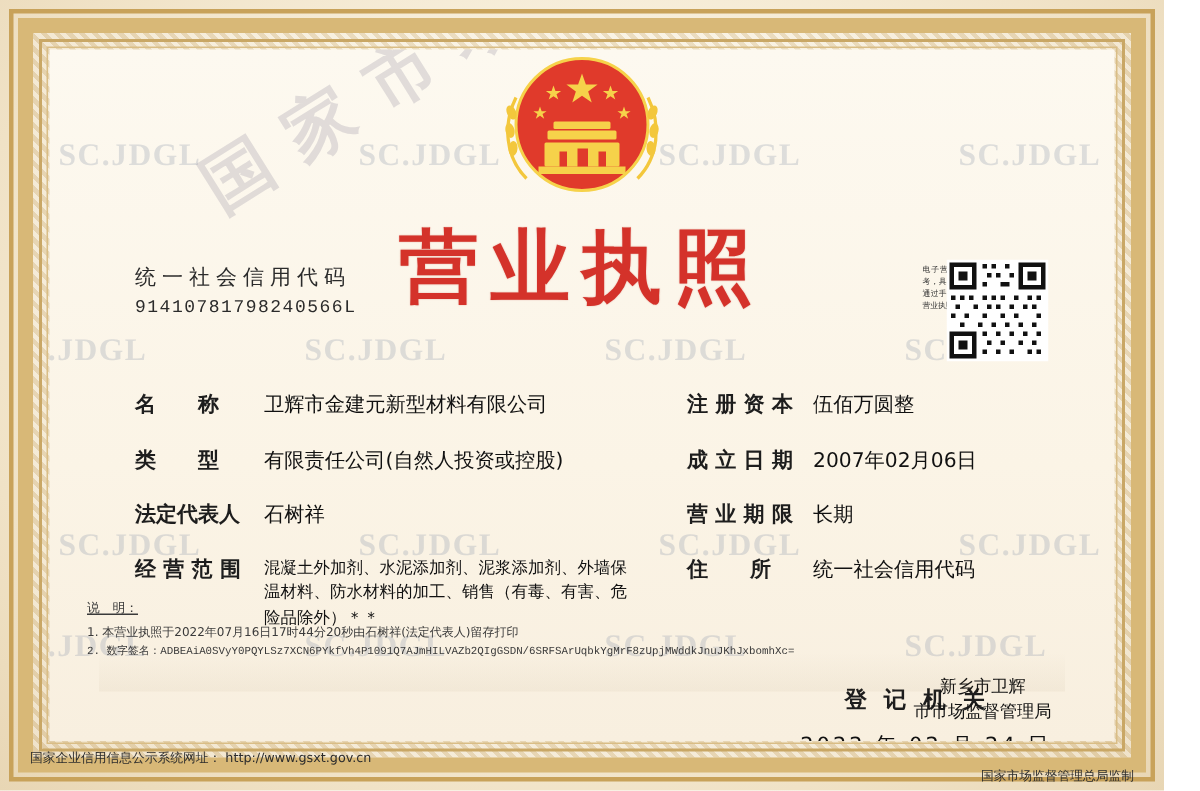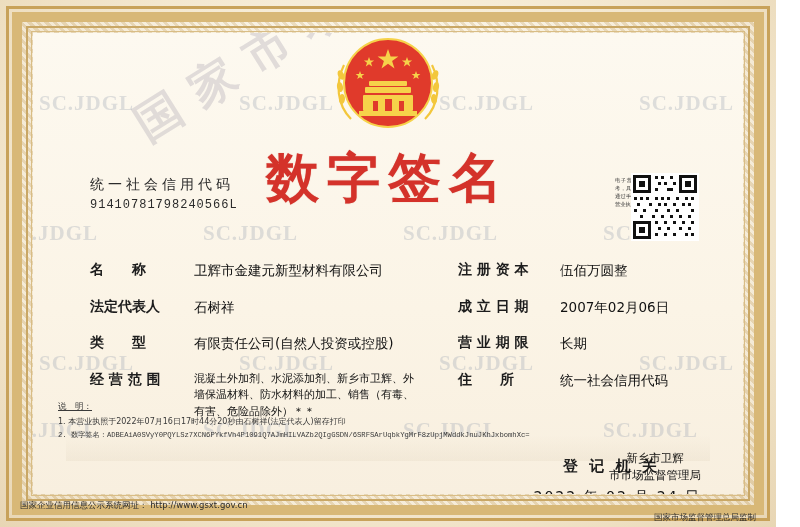--- a/index.html
+++ b/index.html
@@ -119,21 +119,20 @@
     width:76px;min-width:76px;
     font-size:14px;color:#1d1d1d;font-weight:bold;
     font-family:"DejaVu Sans", sans-serif;
     display:flex;justify-content:space-between;
   }
   .val{
     font-size:13.5px;color:#111;
     font-family:"DejaVu Sans", sans-serif;
     line-height:1.45;
     padding-left:8px;
-    margin-left:18px;
   }
   .val-small{
     font-size:11px;line-height:1.5;
   }
   .reg-org{
     position:absolute;left:530px;top:424px;
     font-size:15px;font-weight:bold;letter-spacing:3px;color:#1d1d1d;
     font-family:"DejaVu Sans", sans-serif;
   }
   .reg-org-val{
@@ -239,21 +238,21 @@
             <polygon points="75,14 77.6,21.4 85.4,21.4 79.1,26 81.5,33.4 75,28.8 68.5,33.4 70.9,26 64.6,21.4 72.4,21.4"></polygon>
             <polygon points="56,22 57.3,25.6 61.1,25.6 58,27.8 59.2,31.4 56,29.2 52.8,31.4 54,27.8 50.9,25.6 54.7,25.6"></polygon>
             <polygon points="94,22 95.3,25.6 99.1,25.6 96,27.8 97.2,31.4 94,29.2 90.8,31.4 92,27.8 88.9,25.6 92.7,25.6"></polygon>
             <polygon points="47,36 48.1,39.1 51.4,39.1 48.7,41 49.8,44.1 47,42.2 44.2,44.1 45.3,41 42.6,39.1 45.9,39.1"></polygon>
             <polygon points="103,36 104.1,39.1 107.4,39.1 104.7,41 105.8,44.1 103,42.2 100.2,44.1 101.3,41 98.6,39.1 101.9,39.1"></polygon>
           </g>
         </g>
       </svg>
     </div>
 
-    <div class="title">数字签名</div>
+    <div class="title">营业执照</div>
 
     <div class="usci-label">统一社会信用代码</div>
     <div class="usci-code">91410781798240566L</div>
 
     <div class="qr-note">电子营业执照文件仅供原 件参考，具体信息请查询登 记系统或通过手机扫描二维 码查询。电子营业执照软件扫码查验。</div>
     <div class="qr">
       <svg viewBox="0 0 68 68" width="68" height="68">
         <rect width="68" height="68" fill="#ffffff"></rect>
         <g fill="#111">
           <rect x="2" y="2" width="18" height="18"></rect>
@@ -319,30 +318,30 @@
         </g>
       </svg>
     </div>
 
     <div class="fields-left">
       <div class="row">
         <div class="lbl">名　　称</div>
         <div class="val">卫辉市金建元新型材料有限公司</div>
       </div>
       <div class="row">
+        <div class="lbl">类　　型</div>
+        <div class="val">有限责任公司(自然人投资或控股)</div>
+      </div>
+      <div class="row">
         <div class="lbl">法定代表人</div>
         <div class="val">石树祥</div>
       </div>
       <div class="row">
-        <div class="lbl">类　　型</div>
-        <div class="val">有限责任公司(自然人投资或控股)</div>
-      </div>
-      <div class="row">
         <div class="lbl">经 营 范 围</div>
-        <div class="val val-small">混凝土外加剂、水泥添加剂、新乡市卫辉、外墙保温材料、防水材料的加工、销售（有毒、有害、危险品除外）＊＊</div>
+        <div class="val val-small">混凝土外加剂、水泥添加剂、泥浆添加剂、外墙保温材料、防水材料的加工、销售（有毒、有害、危险品除外）＊＊</div>
       </div>
     </div>
 
     <div class="fields-right">
       <div class="row">
         <div class="lbl-r">注 册 资 本</div>
         <div class="val">伍佰万圆整</div>
       </div>
       <div class="row">
         <div class="lbl-r">成 立 日 期</div>

